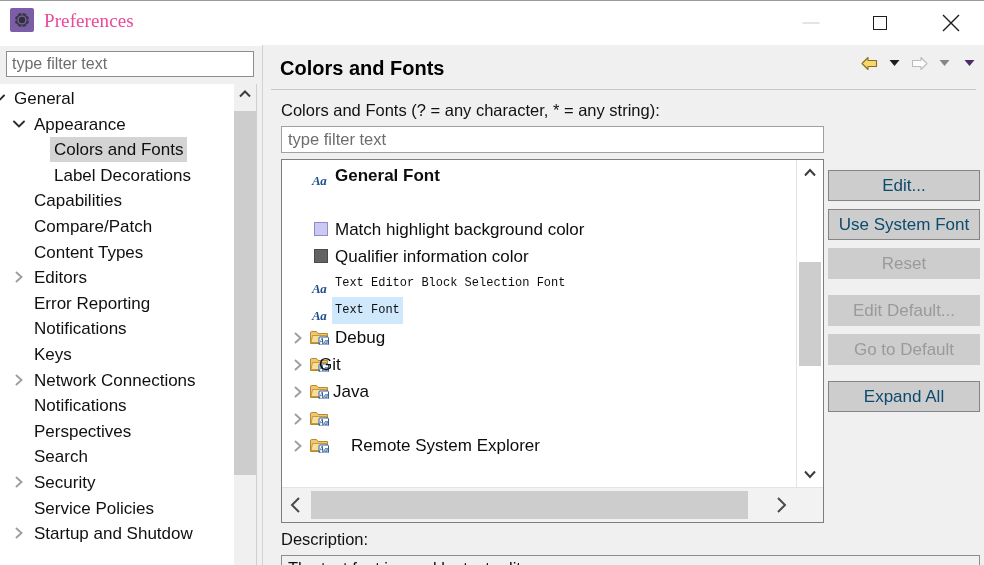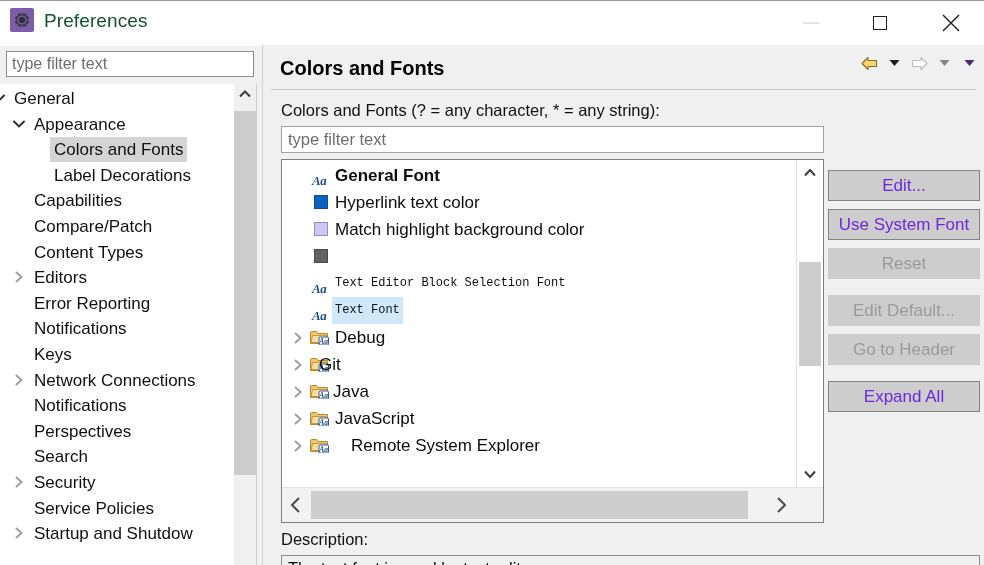--- a/index.html
+++ b/index.html
@@ -40,23 +40,24 @@
   }
   .app-icon .gear {
     position: absolute;
     left: 4px; top: 4px;
     width: 16px; height: 16px;
   }
   .title-text {
     position: absolute;
     left: 44px; top: 9px;
     font-size: 19px;
-    color: #14532d;
+    color: #ec4899;
     letter-spacing: 0.1px;
     white-space: nowrap;
+    font-family: Liberation Serif, serif;
   }
   .win-btn {
     position: absolute;
     top: 0;
     width: 46px; height: 44px;
     cursor: default;
   }
   .win-btn.min { left: 788px; }
   .win-btn.max { left: 857px; }
   .win-btn.close { left: 928px; }
@@ -303,21 +304,21 @@
 
   
   .btn {
     position: absolute;
     left: 565px;
     width: 152px; height: 31px;
     background: #cdcdcd;
     border: 1px solid #848484;
     box-sizing: border-box;
     font-size: 17px;
-    color: #6d28d9;
+    color: #0c4a6e;
     display: flex;
     align-items: center;
     justify-content: center;
     cursor: default;
     white-space: nowrap;
   }
   .btn.disabled {
     color: #9a9a9a;
     border-color: #cdcdcd;
   }
@@ -483,36 +484,31 @@
     </div>
 
     <div class="tree-panel">
       <div class="tree-view" id="main-tree">
           <div class="tr-item" style="top: 2px; width: 508px;">
             <span class="tr-icon" style="left: 30px;">
               <span class="aa-glyph">Aa</span>
             </span>
             <span class="tr-label boldfont" style="left: 50px;">General Font</span>
           </div>
-          <div class="tr-item" style="top: 29px; width: 508px;">
-            <span class="tr-icon" style="left: 30px;">
-              <span class="sw" style="background: rgb(10, 98, 189); border: 1px solid rgb(10, 79, 153);"></span>
-            </span>
-            <span class="tr-label" style="left: 50px;">Hyperlink text color</span>
-          </div>
           <div class="tr-item" style="top: 56px; width: 508px;">
             <span class="tr-icon" style="left: 30px;">
               <span class="sw" style="background: rgb(201, 201, 242); border: 1px solid rgb(142, 142, 203);"></span>
             </span>
             <span class="tr-label" style="left: 50px;">Match highlight background color</span>
           </div>
           <div class="tr-item" style="top: 83px; width: 508px;">
             <span class="tr-icon" style="left: 30px;">
               <span class="sw" style="background: rgb(99, 99, 99); border: 1px solid rgb(75, 75, 75);"></span>
             </span>
+            <span class="tr-label" style="left: 50px;">Qualifier information color</span>
           </div>
           <div class="tr-item" style="top: 110px; width: 508px;">
             <span class="tr-icon" style="left: 30px;">
               <span class="aa-glyph">Aa</span>
             </span>
             <span class="tr-label monofont" style="left: 50px;">Text Editor Block Selection Font</span>
           </div>
           <div class="tr-item" style="top: 137px; width: 508px;">
             <span class="tr-icon" style="left: 30px;">
               <span class="aa-glyph">Aa</span>
@@ -574,21 +570,20 @@
               </svg>
             </span>
             <span class="tr-icon" style="left: 28px;">
               <svg width="19" height="16" viewBox="0 0 19 16" style="position:absolute;left:0;top:5px">
                 <path d="M0.5,3 L0.5,14.5 L17.5,14.5 L17.5,4.5 L8,4.5 L6.5,2.5 L1.5,2.5 Z" fill="#f0c674" stroke="#b98b28" stroke-width="1"></path>
                 <path d="M2.5,6.5 L16.5,6.5 L15,13.5 L1,13.5 Z" fill="#f7dda0" stroke="#b98b28" stroke-width="0.8"></path>
                 <rect x="9" y="8" width="9.5" height="8" rx="1" fill="#ffffff" stroke="#2c5f9e" stroke-width="1"></rect>
                 <text x="13.7" y="14.6" font-family="Liberation Serif, serif" font-style="italic" font-weight="bold" font-size="7.5" fill="#1f4e8c" text-anchor="middle">Aa</text>
               </svg>
             </span>
-            <span class="tr-label" style="left: 50px;">JavaScript</span>
           </div>
           <div class="tr-item" style="top: 272px; width: 508px;">
             <span class="tr-twisty">
               <svg width="14" height="12" viewBox="0 0 14 12">
                 <path d="M4.5,1.5 L9.5,6 L4.5,10.5" stroke="#9e9e9e" stroke-width="1.9" fill="none" stroke-linecap="round"></path>
               </svg>
             </span>
             <span class="tr-icon" style="left: 28px;">
               <svg width="19" height="16" viewBox="0 0 19 16" style="position:absolute;left:0;top:5px">
                 <path d="M0.5,3 L0.5,14.5 L17.5,14.5 L17.5,4.5 L8,4.5 L6.5,2.5 L1.5,2.5 Z" fill="#f0c674" stroke="#b98b28" stroke-width="1"></path>
@@ -629,21 +624,21 @@
         <div class="btn" style="top: 164px;">
           <span>Use System Font</span>
         </div>
         <div class="btn disabled" style="top: 203px;">
           <span>Reset</span>
         </div>
         <div class="btn disabled" style="top: 250px;">
           <span>Edit Default...</span>
         </div>
         <div class="btn disabled" style="top: 289px;">
-          <span>Go to Header</span>
+          <span>Go to Default</span>
         </div>
         <div class="btn" style="top: 336px;">
           <span>Expand All</span>
         </div>
       </div>
 
     <div class="desc-label">Description:</div>
     <div class="desc-box">
       <div class="txt">The text font is used by text editors.</div>
     </div>

